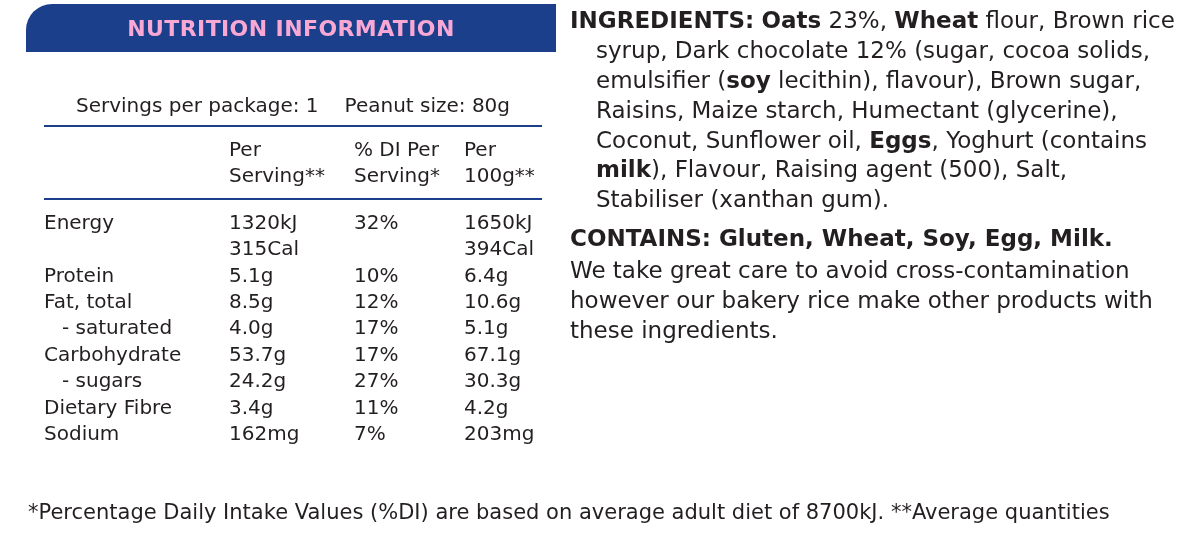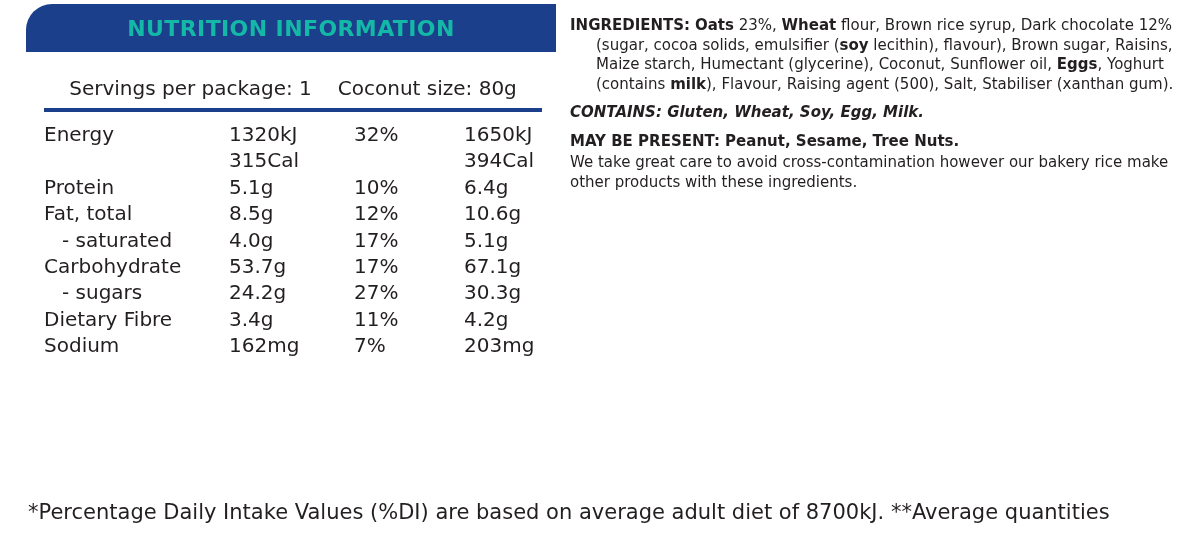--- a/index.html
+++ b/index.html
@@ -31,40 +31,41 @@
     position: relative;
     height: 48px;
     background: #1b3f8b;
     border-top-left-radius: 26px;
     border-bottom-right-radius: 0;
     display: flex;
     align-items: center;
     justify-content: center;
   }
   .nip-header-title {
-    color: #14b8a6;
+    color: #f9a8d4;
     font-size: 22px;
     font-weight: bold;
     letter-spacing: 0.4px;
     text-align: center;
   }
   .nip-body {
     padding: 0 14px 0 18px;
   }
   .rule-thin {
     height: 2px;
     background: #1b3f8b;
     margin: 0;
   }
   .servings-row {
     display: flex;
     justify-content: center;
     gap: 26px;
     font-size: 20px;
-    padding: 24px 0 8px 0;
+    padding: 4px 0 8px 0;
+    margin-top: 37px;
   }
   table.nip {
     width: 100%;
     border-collapse: collapse;
     font-size: 20px;
   }
   table.nip td {
     padding: 0;
     vertical-align: top;
     line-height: 1.32;
@@ -80,38 +81,37 @@
     line-height: 1.28;
   }
   .indent { padding-left: 18px !important; }
   .sub-line td { padding-bottom: 2px; margin-left: 28px; }
   .spacer-cell { height: 9px; }
 
   
   .ingredients-panel {
     position: absolute;
     left: 570px;
-    top: 16px;
+    top: 6px;
     width: 608px;
-    font-size: 15px;
+    font-size: 23px;
     line-height: 1.30;
   }
   .ing-para {
     margin: 0 0 2px 0;
     text-indent: 0;
   }
   .hang {
     padding-left: 26px;
     text-indent: -26px;
   }
   b { font-weight: bold; }
   .contains-line {
     margin: 9px 0 0 0;
     font-weight: bold;
-    font-style: italic;
   }
   .maybe-line {
     margin: 9px 0 0 0;
     font-weight: bold;
   }
   .care-text {
     margin: 2px 0 0 0;
   }
 
   
@@ -131,37 +131,62 @@
   <div class="nutrition-panel">
 
     <div class="nip-header">
       <div class="nip-header-title">NUTRITION INFORMATION</div>
     </div>
 
     <div class="nip-body">
 
       <div class="servings-row">
         <span>Servings per package: 1</span>
-        <span>Coconut size: 80g</span>
+        <span>Peanut size: 80g</span>
       </div>
-
-      <div class="rule-thin"></div>
-
 
       <div class="rule-thin"></div>
 
       <table class="nip">
         <colgroup>
           <col class="col-label">
             <col class="col-per">
             <col class="col-di">
             <col class="col-100">
         </colgroup>
         <tbody>
           <tr>
+            <td class="head-cell"></td>
+            <td class="head-cell">
+              <div>Per</div>
+              <div>Serving**</div>
+            </td>
+            <td class="head-cell">
+              <div>% DI Per</div>
+              <div>Serving*</div>
+            </td>
+            <td class="head-cell">
+              <div>Per</div>
+              <div>100g**</div>
+            </td>
+          </tr>
+        </tbody>
+      </table>
+
+      <div class="rule-thin"></div>
+
+      <table class="nip">
+        <colgroup>
+          <col class="col-label">
+            <col class="col-per">
+            <col class="col-di">
+            <col class="col-100">
+        </colgroup>
+        <tbody>
+          <tr>
             <td class="spacer-cell"></td>
               <td class="spacer-cell"></td>
             <td class="spacer-cell"></td>
               <td class="spacer-cell"></td>
           </tr>
 
           <tr>
             <td>Energy</td>
             <td>1320kJ</td>
             <td>32%</td>
@@ -229,20 +254,19 @@
   </div>
 
   <div class="ingredients-panel">
 
     <p class="ing-para hang">
       <b>INGREDIENTS:</b><span> </span><span><b>Oats</b><span> 23%, </span><b>Wheat</b><span> flour, Brown rice syrup, Dark chocolate 12% (sugar, cocoa solids, emulsifier (</span><b>soy</b><span> lecithin), flavour), Brown sugar, Raisins, Maize starch, Humectant (glycerine), Coconut, Sunflower oil, </span><b>Eggs</b><span>, Yoghurt (contains </span><b>milk</b><span>), Flavour, Raising agent (500), Salt, Stabiliser (xanthan gum).</span></span>
     </p>
 
     <p class="contains-line">CONTAINS: Gluten, Wheat, Soy, Egg, Milk.</p>
 
-    <p class="maybe-line">MAY BE PRESENT: Peanut, Sesame, Tree Nuts.</p>
 
     <p class="care-text">We take great care to avoid cross-contamination however our bakery rice make other products with these ingredients.</p>
   </div>
 
   <div class="footnote">*Percentage Daily Intake Values (%DI) are based on average adult diet of 8700kJ. **Average quantities</div>
 
 </div>
 
 </body></html>

